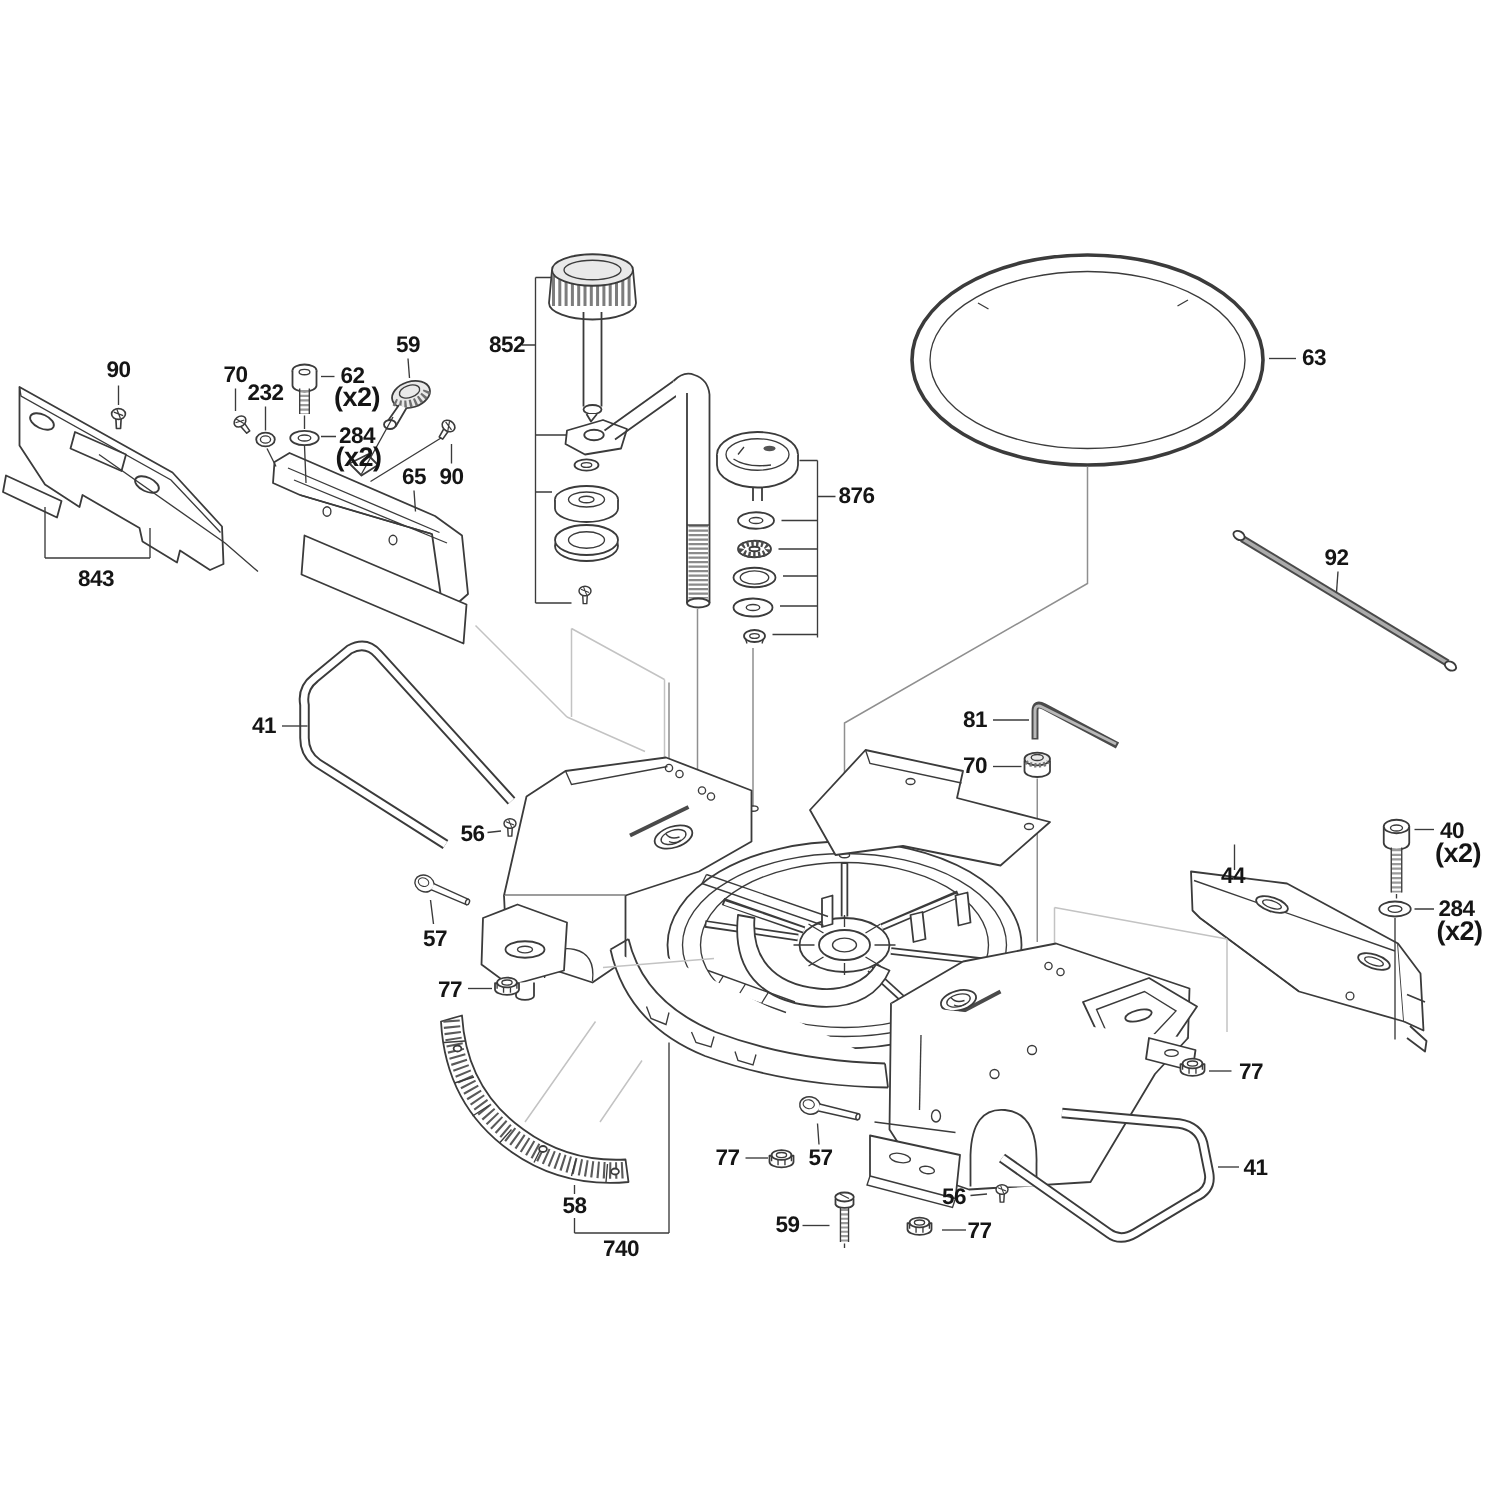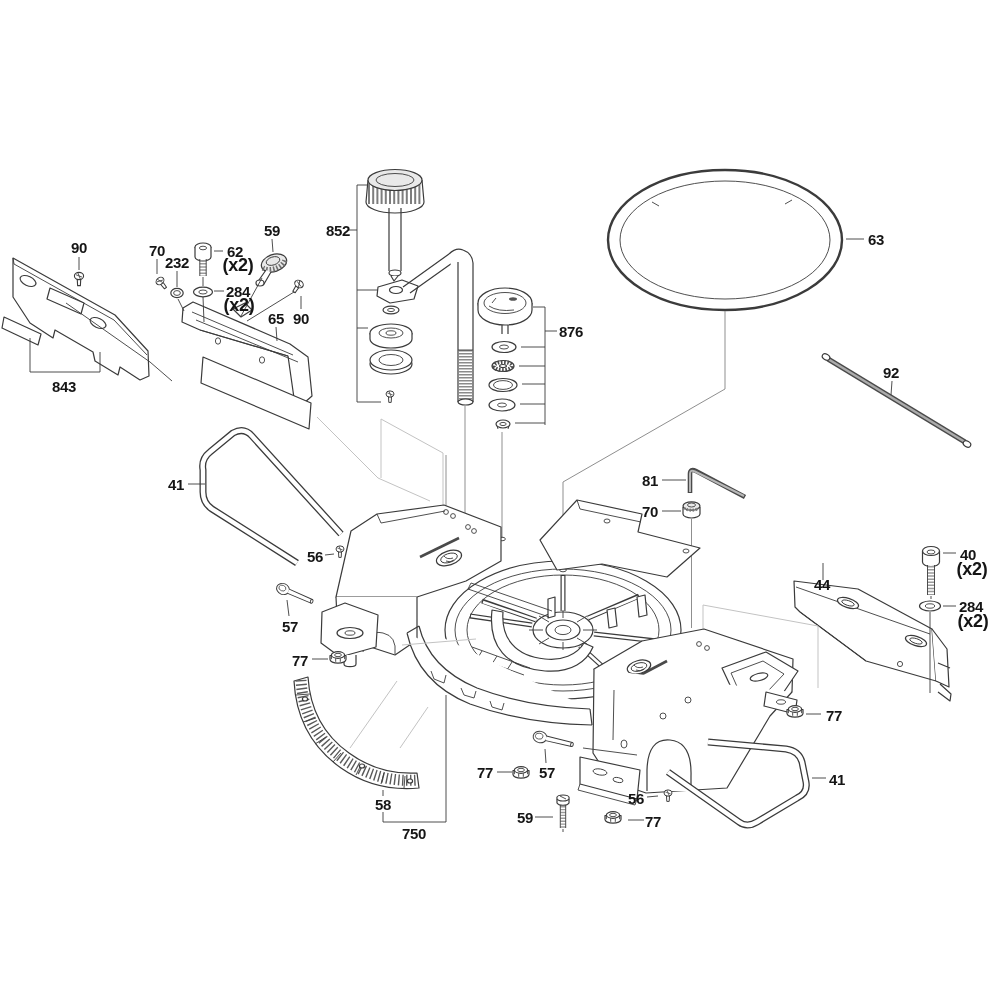--- a/index.html
+++ b/index.html
@@ -380,21 +380,21 @@
   <div class="plbl" style="left:968px;top:554px">40</div>
   <div class="plbl sm" style="left:972px;top:569px">(x2)</div>
   <div class="plbl" style="left:971px;top:606px">284</div>
   <div class="plbl sm" style="left:973px;top:621px">(x2)</div>
   <div class="plbl" style="left:64px;top:386px">843</div>
   <div class="plbl" style="left:176px;top:484px">41</div>
   <div class="plbl" style="left:315px;top:556px">56</div>
   <div class="plbl" style="left:290px;top:626px">57</div>
   <div class="plbl" style="left:300px;top:660px">77</div>
   <div class="plbl" style="left:383px;top:804px">58</div>
-  <div class="plbl" style="left:414px;top:833px">750</div>
+  <div class="plbl" style="left:414px;top:833px">740</div>
   <div class="plbl" style="left:485px;top:772px">77</div>
   <div class="plbl" style="left:547px;top:772px">57</div>
   <div class="plbl" style="left:525px;top:817px">59</div>
   <div class="plbl" style="left:636px;top:798px">56</div>
   <div class="plbl" style="left:653px;top:821px">77</div>
   <div class="plbl" style="left:834px;top:715px">77</div>
   <div class="plbl" style="left:837px;top:779px">41</div>
 
 </div>
 

